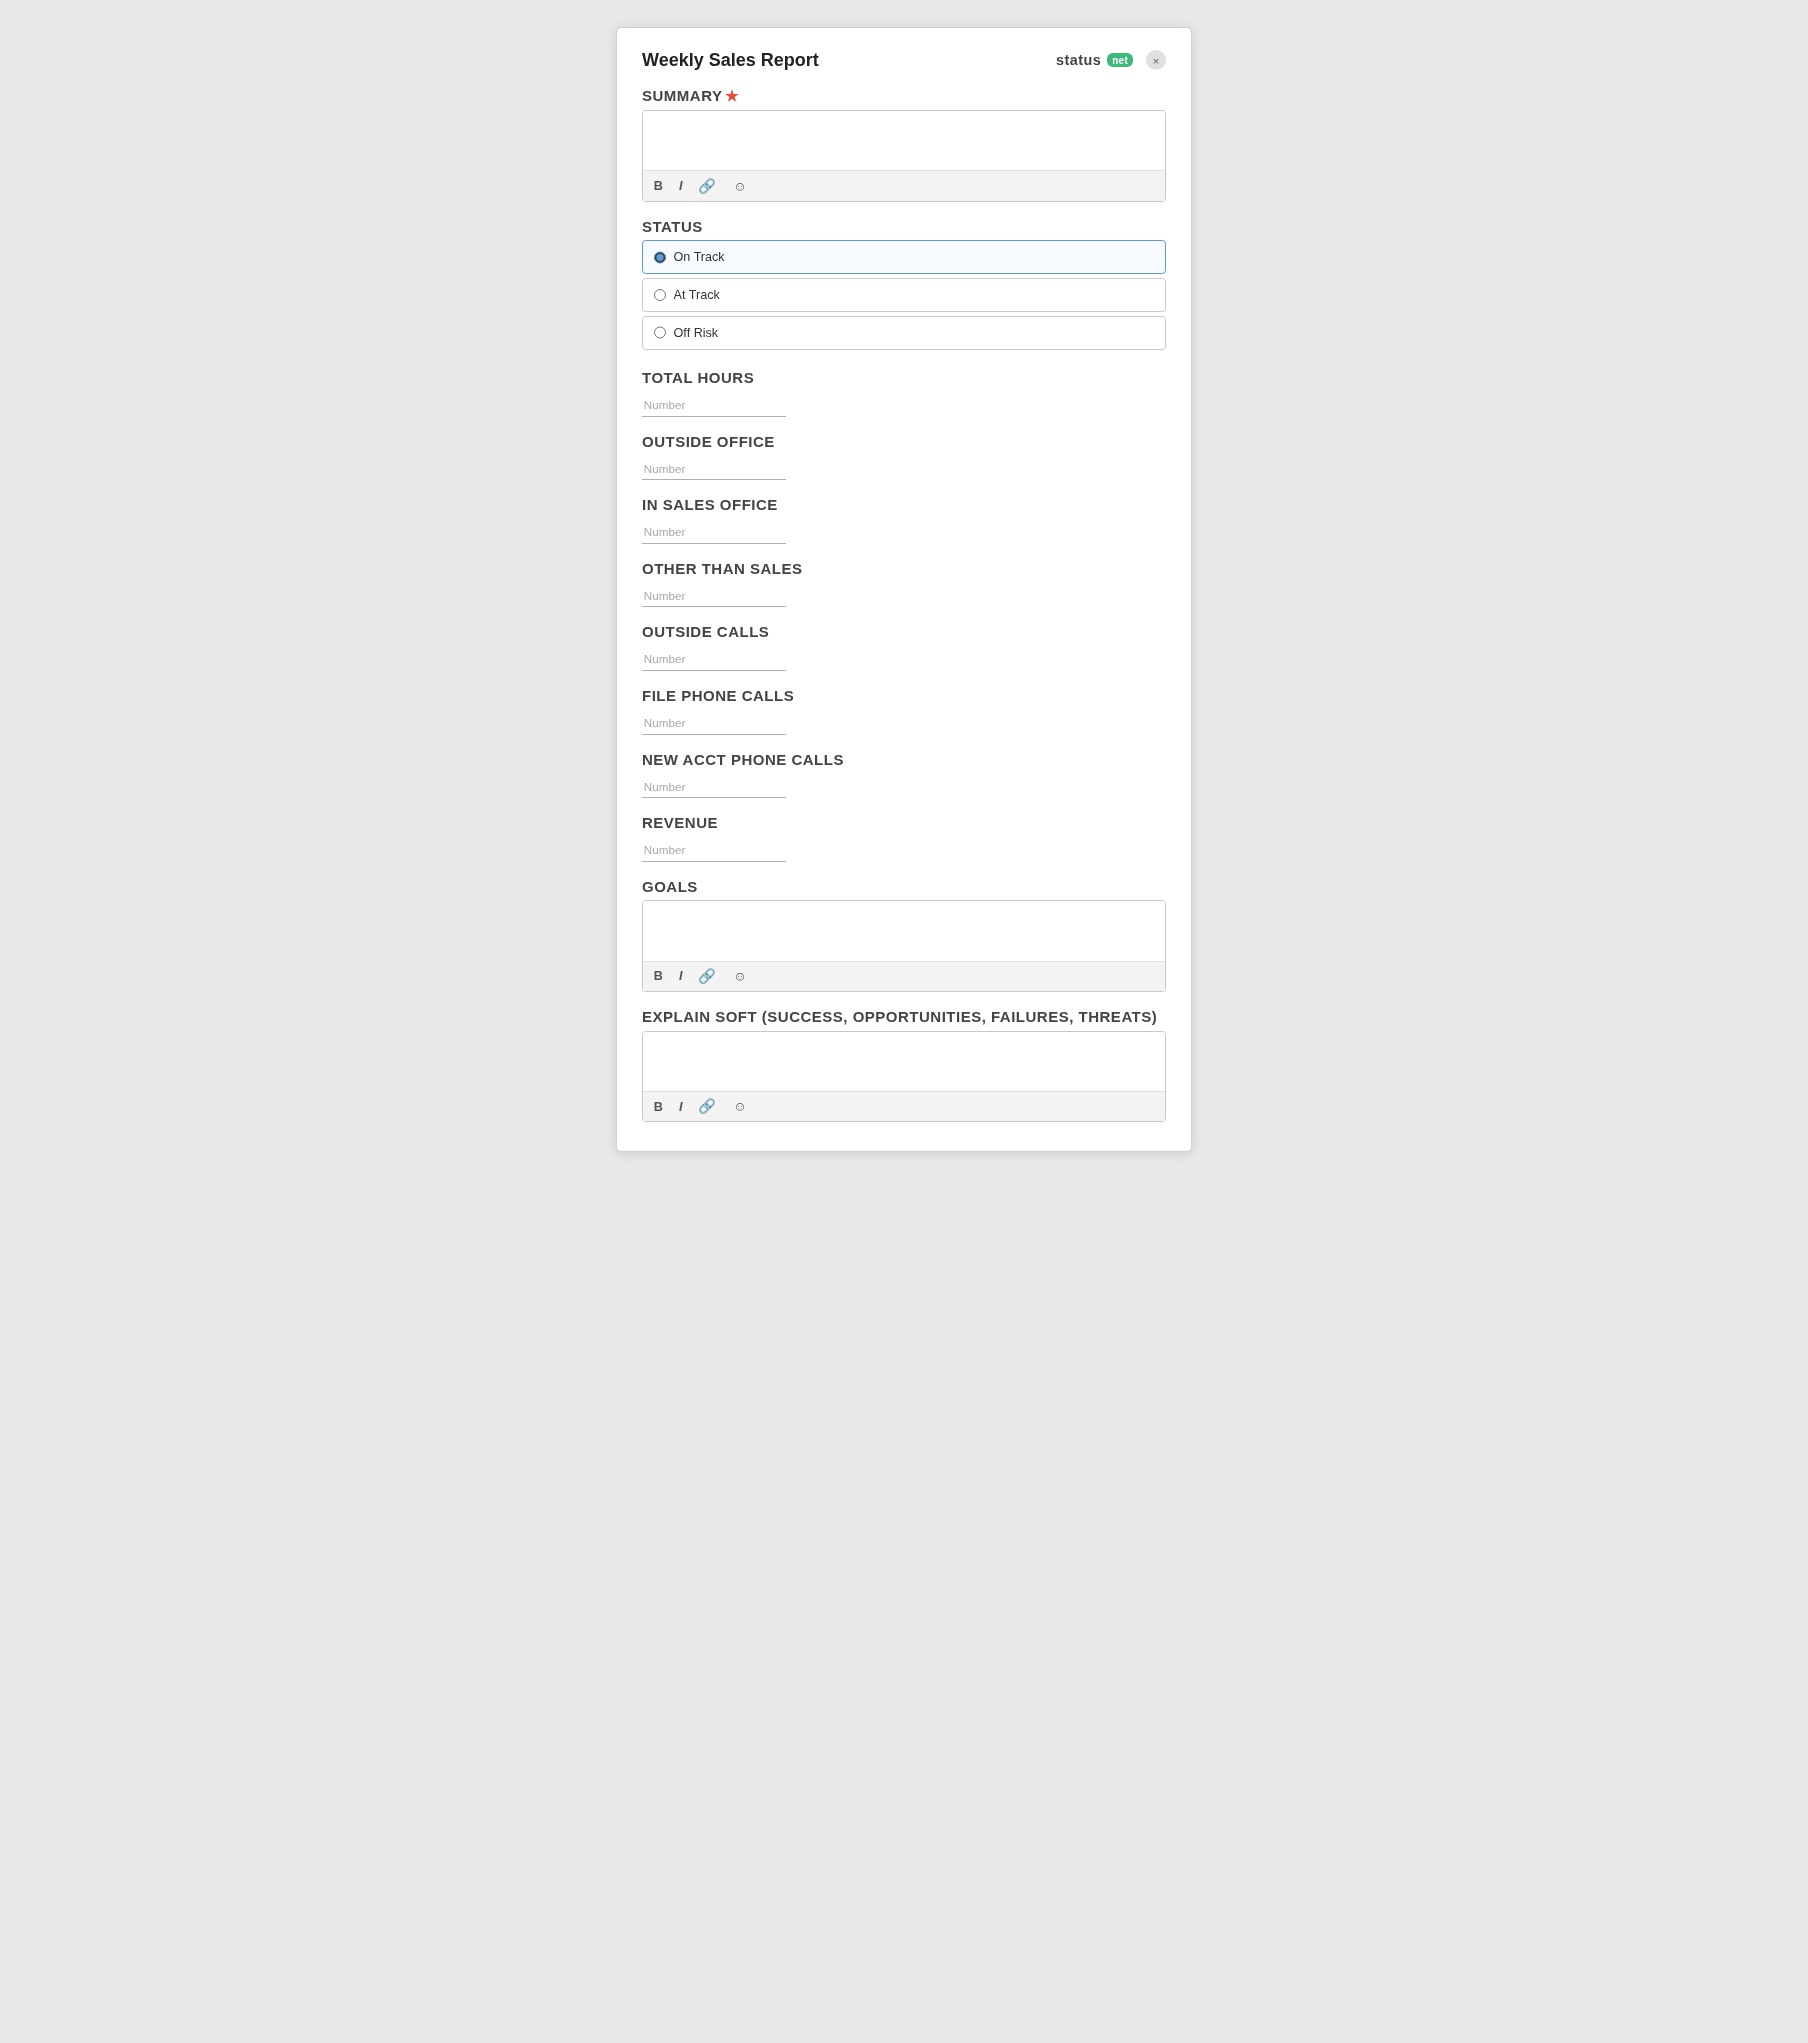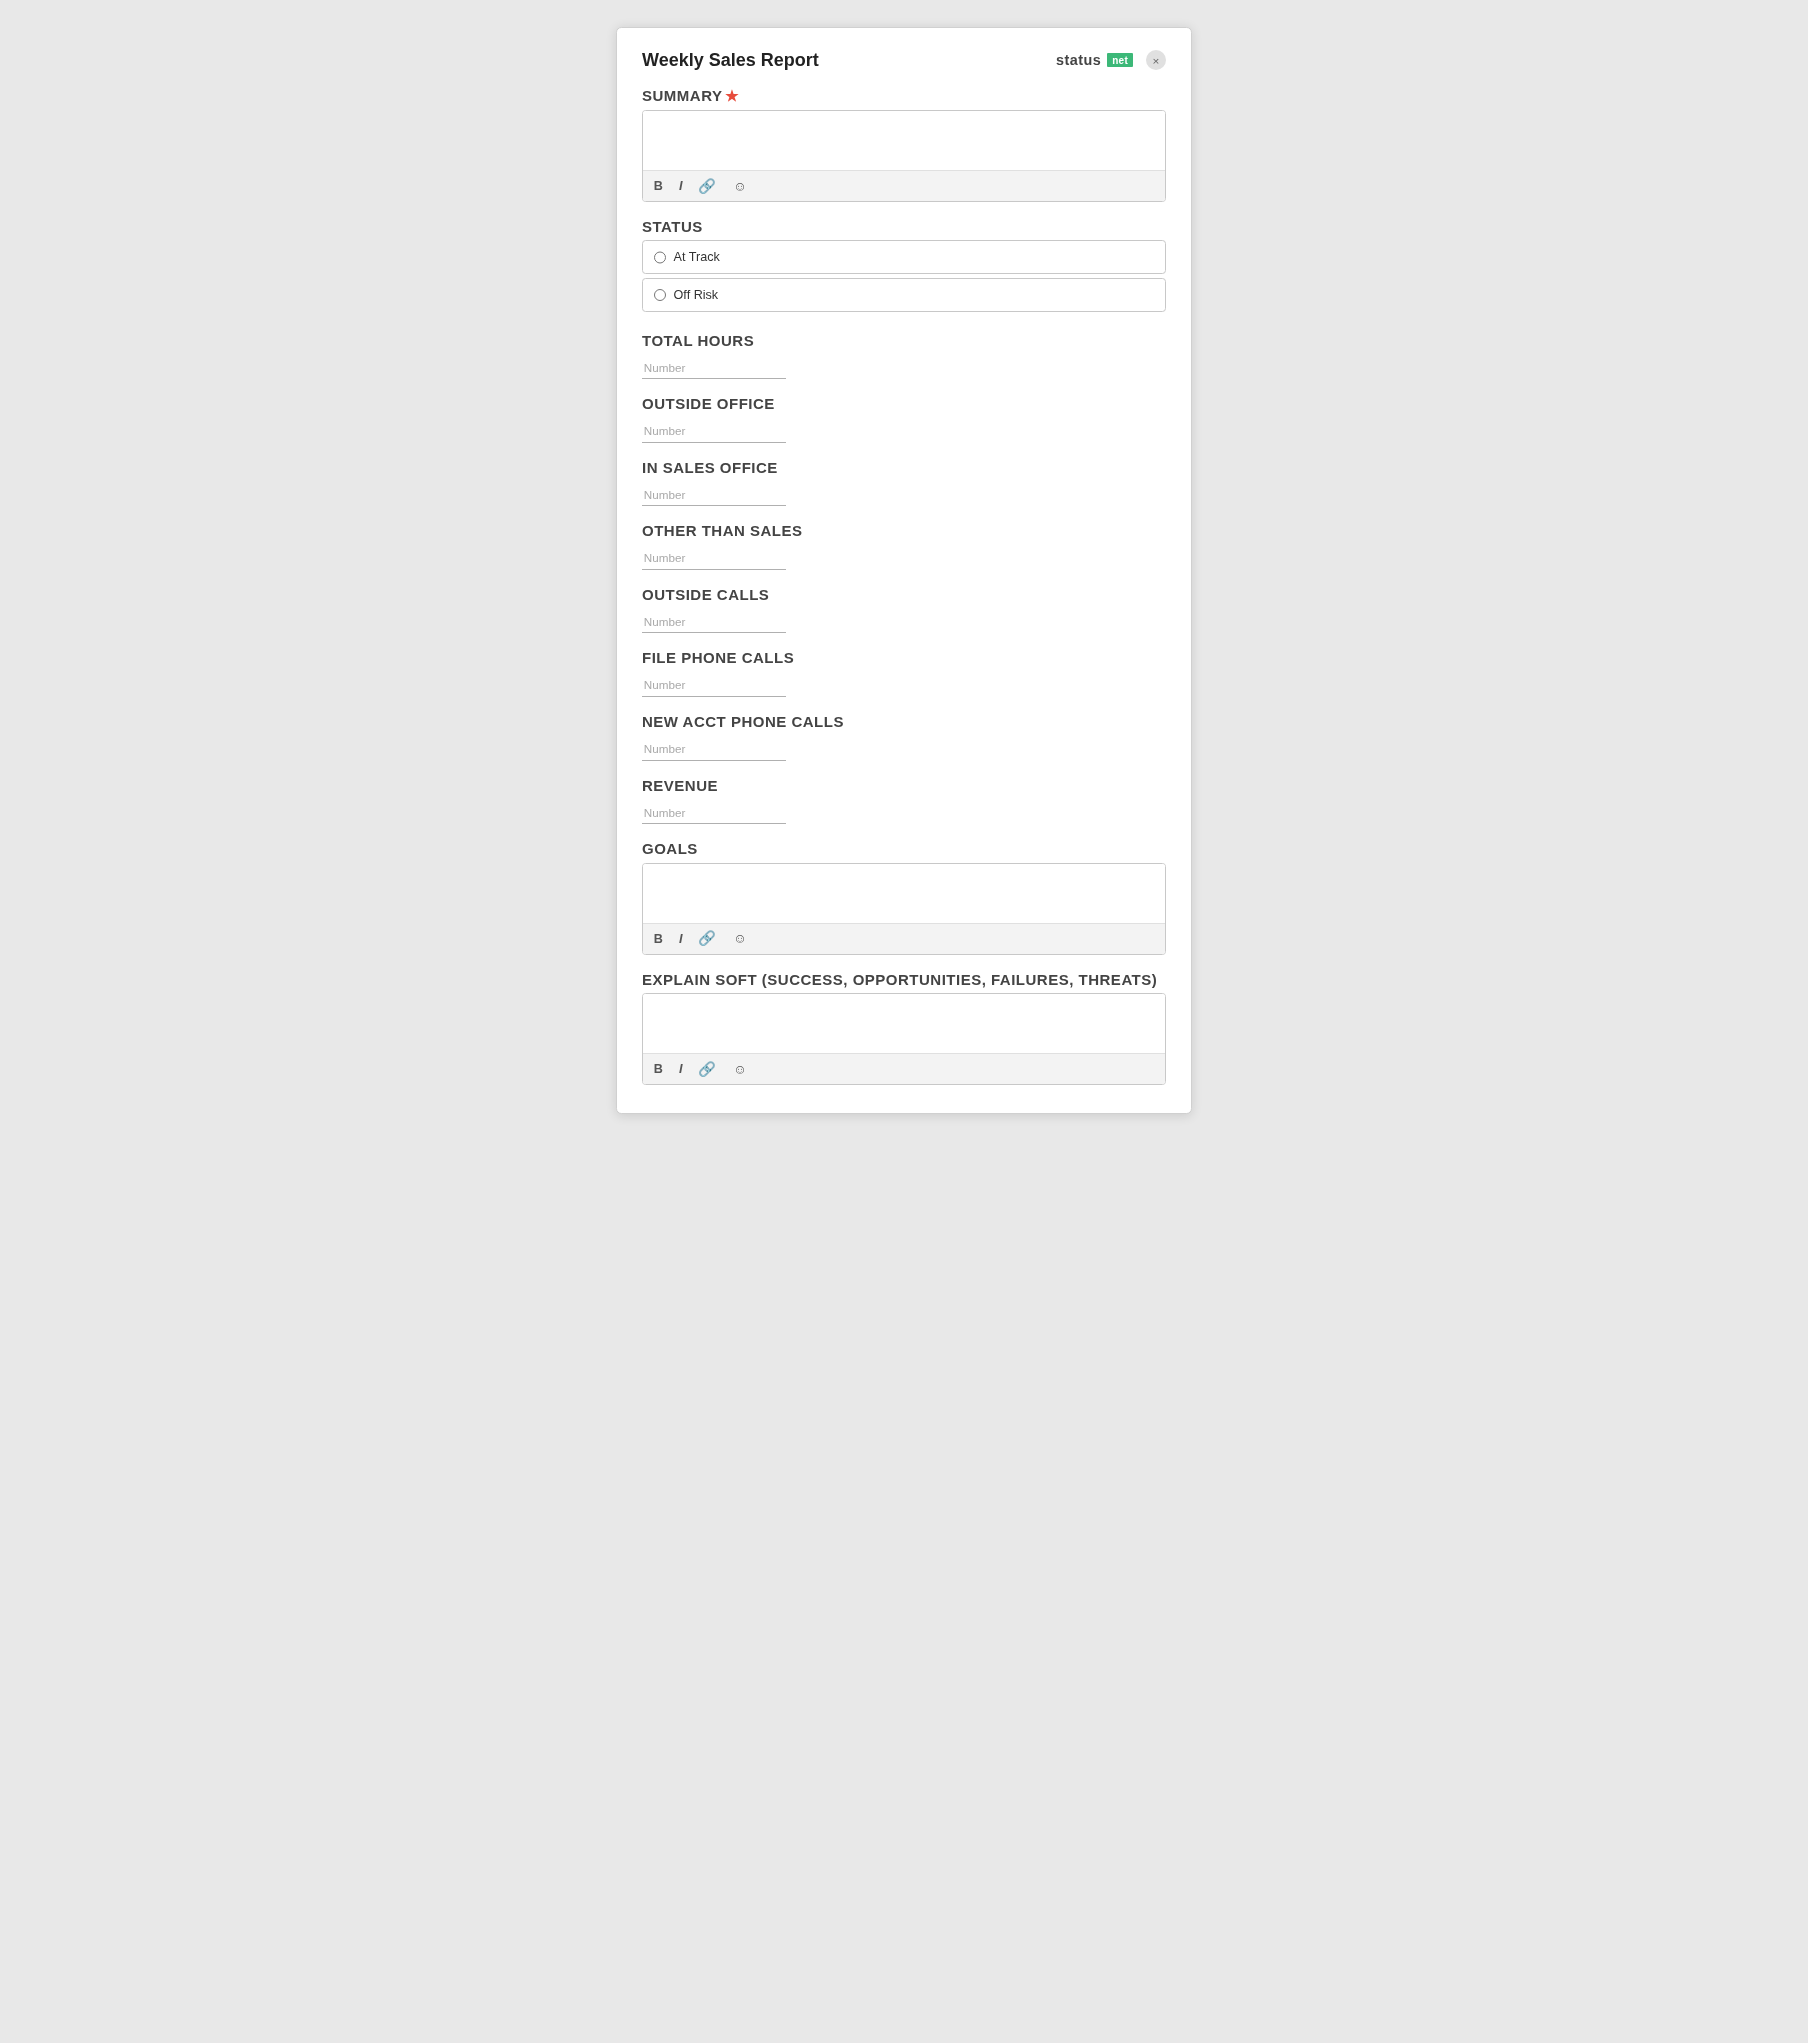--- a/index.html
+++ b/index.html
@@ -52,21 +52,21 @@
       font-weight: 600;
       color: #444;
       letter-spacing: 0.5px;
     }
 
     .status-net-badge {
       background: #3cb878;
       color: #fff;
       font-size: 10px;
       font-weight: 700;
-      border-radius: 1px;
+      border-radius: 6px;
       padding: 1.8px 5.4px;
       letter-spacing: 0.3px;
     }
 
     .close-btn {
       background: #e0e0e0;
       border: none;
       border-radius: 50%;
       width: 20px;
       height: 20px;
@@ -238,20 +238,24 @@
         <button class="toolbar-btn italic">I</button>
         <button class="toolbar-btn link-icon">🔗</button>
         <button class="toolbar-btn emoji-icon">☺</button>
       </div>
     </div>
   </div>
 
   <div class="field-section">
     <div class="section-label">STATUS</div>
     <div class="radio-group">
+      <label class="radio-option selected">
+        <input type="radio" name="status" value="on_track" checked="" style="">
+        <span class="radio-option-label">On Track</span>
+      </label>
       <label class="radio-option">
         <input type="radio" name="status" value="at_risk" style="">
         <span class="radio-option-label">At Track</span>
       </label>
       <label class="radio-option">
         <input type="radio" name="status" value="off_track" style="">
         <span class="radio-option-label">Off Risk</span>
       </label>
     </div>
   </div>

